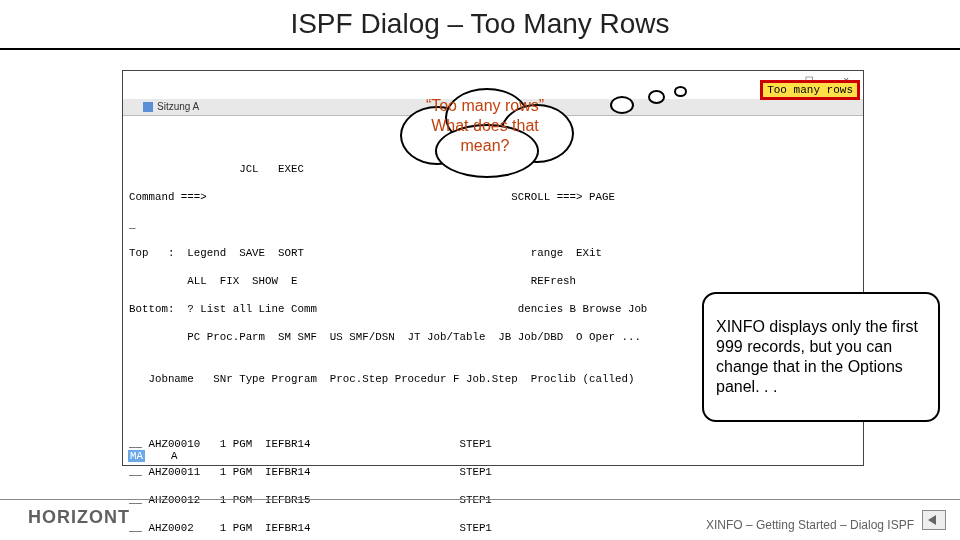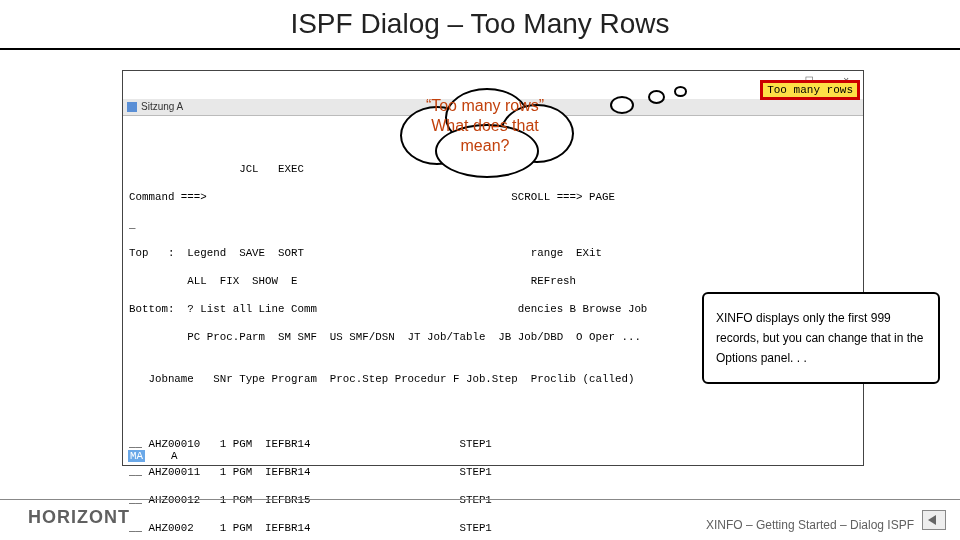--- a/index.html
+++ b/index.html
@@ -1,31 +1,31 @@
 <!DOCTYPE html>
 <html><head>
 <meta charset="utf-8">
 <style>
   html,body{margin:0;padding:0;width:960px;height:540px;background:#fff;font-family:Arial,Helvetica,sans-serif;overflow:hidden}
   .slide{position:relative;width:960px;height:540px}
   .title{position:absolute;top:8px;left:0;width:960px;text-align:center;font-size:28px;color:#222}
   .title-rule{position:absolute;top:48px;left:0;width:960px;height:2px;background:#000}
   .terminal{position:absolute;top:70px;left:122px;width:740px;height:394px;border:1px solid #444;background:#fff;font-family:"Courier New",monospace;font-size:10.8px;line-height:14px;color:#000;white-space:pre}
-  .term-titlebar{height:16px;background:#e8e8e8;border-bottom:1px solid #bbb;display:flex;align-items:center;padding:0 4px}
+  .term-titlebar{height:16px;background:#e8e8e8;border-bottom:1px solid #bbb;display:flex;align-items:center;padding:0 20px}
   .term-icon{width:10px;height:10px;background:#5a8fd6;margin-right:4px}
   .term-title{font-family:Arial;font-size:10px;color:#333}
   .win-btns{position:absolute;right:6px;top:3px;font-family:Arial;font-size:10px;color:#555;letter-spacing:8px}
   .term-body{padding:4px 6px}
   .highlight-box{position:absolute;border:3px solid #c00;background:#fde047;font-family:"Courier New",monospace;font-size:11px;padding:1px 4px;color:#000;z-index:5}
   .cloud{position:absolute;z-index:6}
   .cloud-body{position:relative;width:190px;height:90px}
   .cloud-body .blob{position:absolute;background:#fff;border:2px solid #000;border-radius:50%}
   .cloud-text{position:absolute;left:0;top:10px;width:190px;text-align:center;font-size:16px;line-height:20px;color:#c2410c;z-index:2}
   .tail-dot{position:absolute;background:#fff;border:2px solid #000;border-radius:50%}
-  .note-box{position:absolute;background:#fff;border:2px solid #000;border-radius:6px;padding:14px 12px;font-size:12px;line-height:20px;color:#000;z-index:4;width:210px}
+  .note-box{position:absolute;background:#fff;border:2px solid #000;border-radius:14px;padding:23px 12px;font-size:16px;line-height:20px;color:#000;z-index:4;width:210px}
   .footer-rule{position:absolute;left:0;bottom:40px;width:960px;height:1px;background:#888}
   .footer-left{position:absolute;left:28px;bottom:12px;font-size:18px;font-weight:bold;letter-spacing:1px;color:#606060}
   .footer-center{position:absolute;left:0;bottom:14px;width:960px;text-align:center;font-size:12px;color:#606060}
   .footer-right{position:absolute;right:46px;bottom:8px;font-size:12px;color:#606060}
   .nav-icon{position:absolute;right:14px;bottom:10px;width:22px;height:18px;border:1px solid #888;background:#eee}
   .nav-icon::before{content:"";position:absolute;left:5px;top:4px;border-top:5px solid transparent;border-bottom:5px solid transparent;border-right:8px solid #666}
   .ma-cursor{position:absolute;left:128px;bottom:78px;font-family:"Courier New",monospace;font-size:10.8px}
   .ma-cursor span.cur{background:#6aa8e8;color:#fff;padding:0 2px}
 </style>
 </head>

